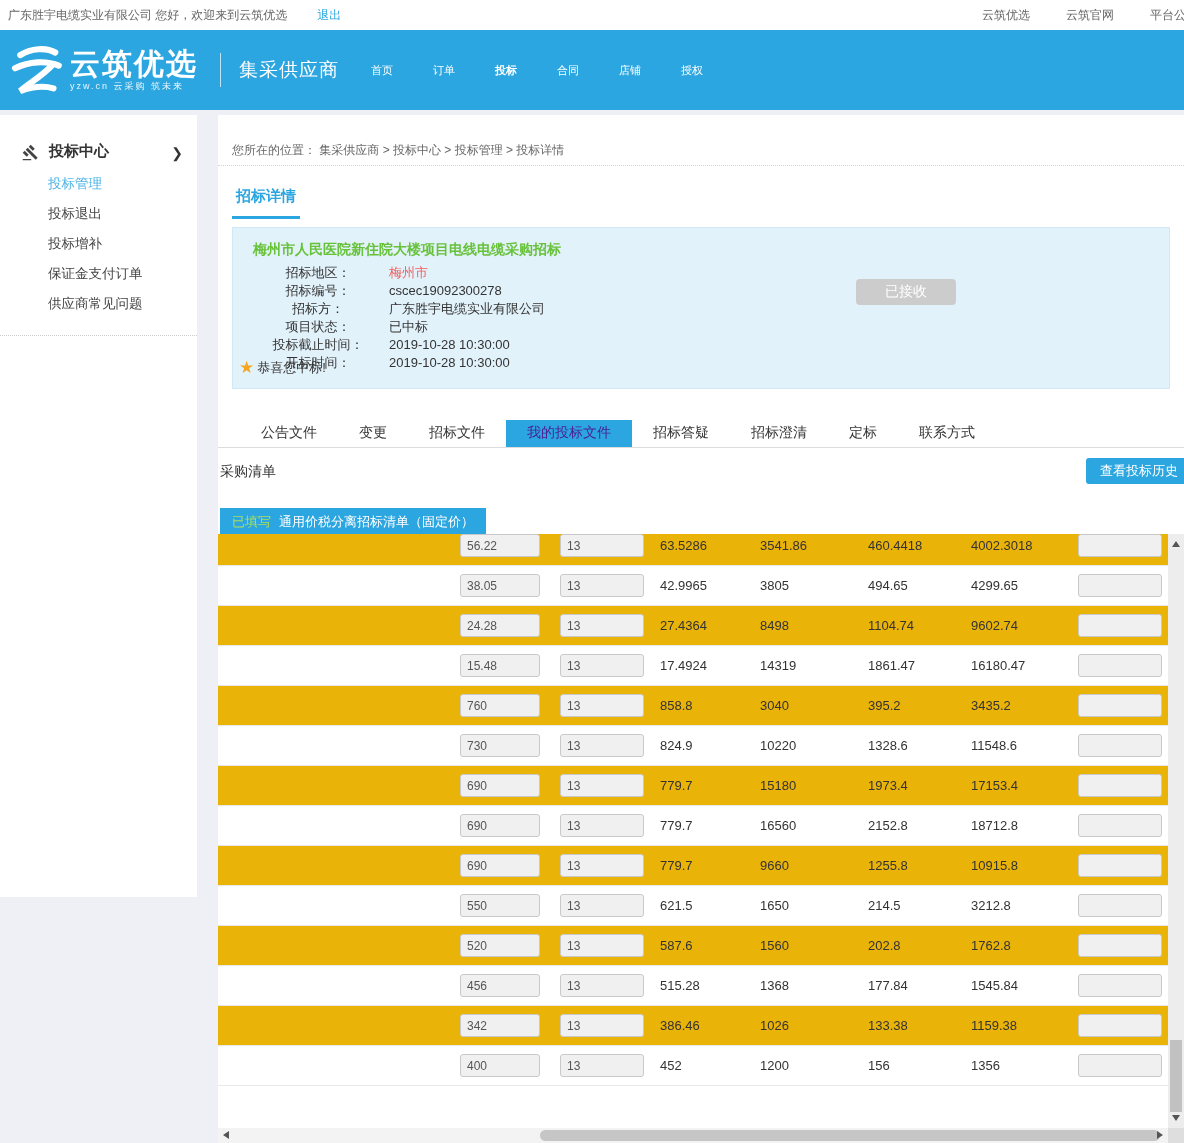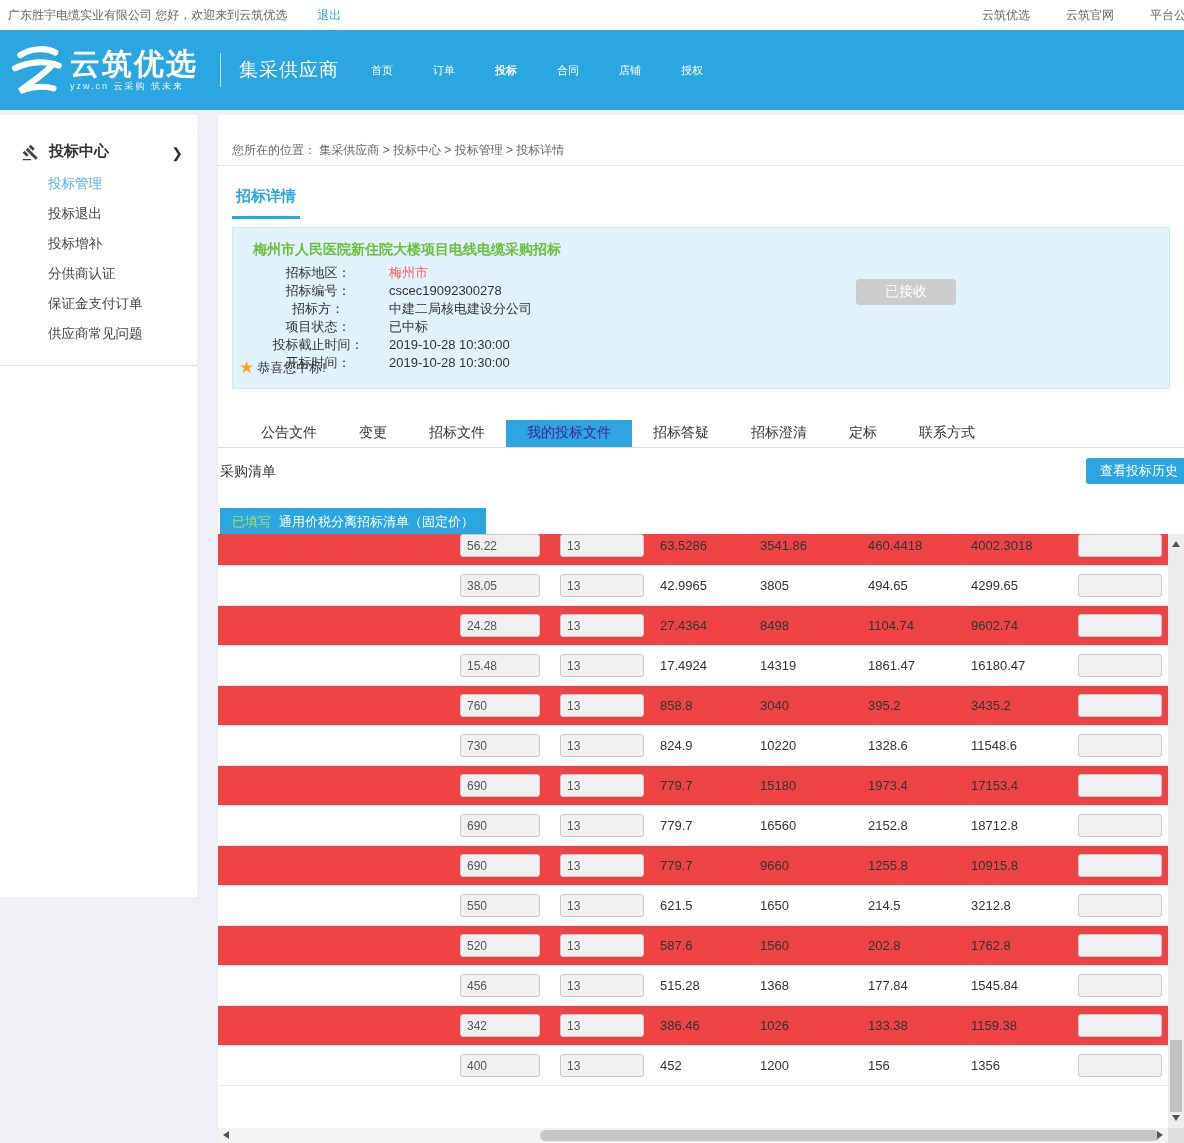--- a/index.html
+++ b/index.html
@@ -82,21 +82,21 @@
     position:absolute; top:343px; right:-8px; width:106px; height:26px;
     background:#2ca6e0; color:#fff; border:none; border-radius:3px; font-size:13px; cursor:pointer;
   }
   
   .tagbar { position:absolute; top:393px; left:0; width:100%; height:27px; border-bottom:1px solid #15803d; }
   .list-tag { position:absolute; left:2px; bottom:-1px; height:27px; background:#2ca6e0; color:#fff; font-size:13px; line-height:27px; padding:0 12px; cursor:pointer; }
   .tag-status { color:#aede5c; margin-right:8px; }
   
   .tablewrap { position:absolute; top:419px; left:0; width:950px; height:594px; overflow:hidden; }
   .trow { display:flex; align-items:center; height:40px; border-bottom:1px solid #e8e8e8; font-size:13px; color:#333; background:#fff; }
-  .trow.alt { background:#ef4444; }
+  .trow.alt { background:#eab308; }
   .trow:first-child { margin-top:-8px; }
   .c0 { width:242px; }
   .cin1, .cin2 { width:100px; }
   .cv1 { width:100px; } .cv2 { width:108px; } .cv3 { width:103px; } .cv4 { width:107px; }
   .cine { width:90px; }
   .cell-input {
     background:#f0f0f0; border:1px solid #c9c9c9; border-radius:3px;
     height:23px; padding:0 6px; color:#555; font-size:12px; width:80px;
     font-family:"Liberation Sans","DejaVu Sans",sans-serif;
   }
@@ -160,21 +160,20 @@
     <svg viewBox="0 0 24 24" fill="#444">
       <path d="M1 21h12v2H1zM5.2 8.1l2.8-2.8 14.2 14.1-2.9 2.9zM12.3 1l5.7 5.7-2.8 2.8-5.7-5.6zM3.8 9.5l5.7 5.7-2.8 2.8-5.7-5.6z"></path>
     </svg>
     <span class="side-title-label">投标中心</span>
     <span class="side-chevron">❯</span>
   </div>
   <div class="side-items">
     <div class="side-item active">投标管理</div>
     <div class="side-item">投标退出</div>
     <div class="side-item">投标增补</div>
-    <div class="side-item">分供商认证</div>
     <div class="side-item">保证金支付订单</div>
     <div class="side-item">供应商常见问题</div>
   </div>
 </div>
 
 <div class="content">
 
   <div class="breadcrumb">
     <span>您所在的位置：</span>
     <span>集采供应商 &gt; 投标中心 &gt; 投标管理 &gt; 投标详情</span>
@@ -189,21 +188,21 @@
       <div class="info-row">
         <span class="info-label">招标地区：</span>
         <span class="info-value red">梅州市</span>
       </div>
       <div class="info-row">
         <span class="info-label">招标编号：</span>
         <span class="info-value">cscec19092300278</span>
       </div>
       <div class="info-row">
         <span class="info-label">招标方：</span>
-        <span class="info-value">中建二局核电建设分公司</span>
+        <span class="info-value">广东胜宇电缆实业有限公司</span>
       </div>
       <div class="info-row">
         <span class="info-label">项目状态：</span>
         <span class="info-value">已中标</span>
       </div>
       <div class="info-row">
         <span class="info-label">投标截止时间：</span>
         <span class="info-value">2019-10-28 10:30:00</span>
       </div>
       <div class="info-row">

